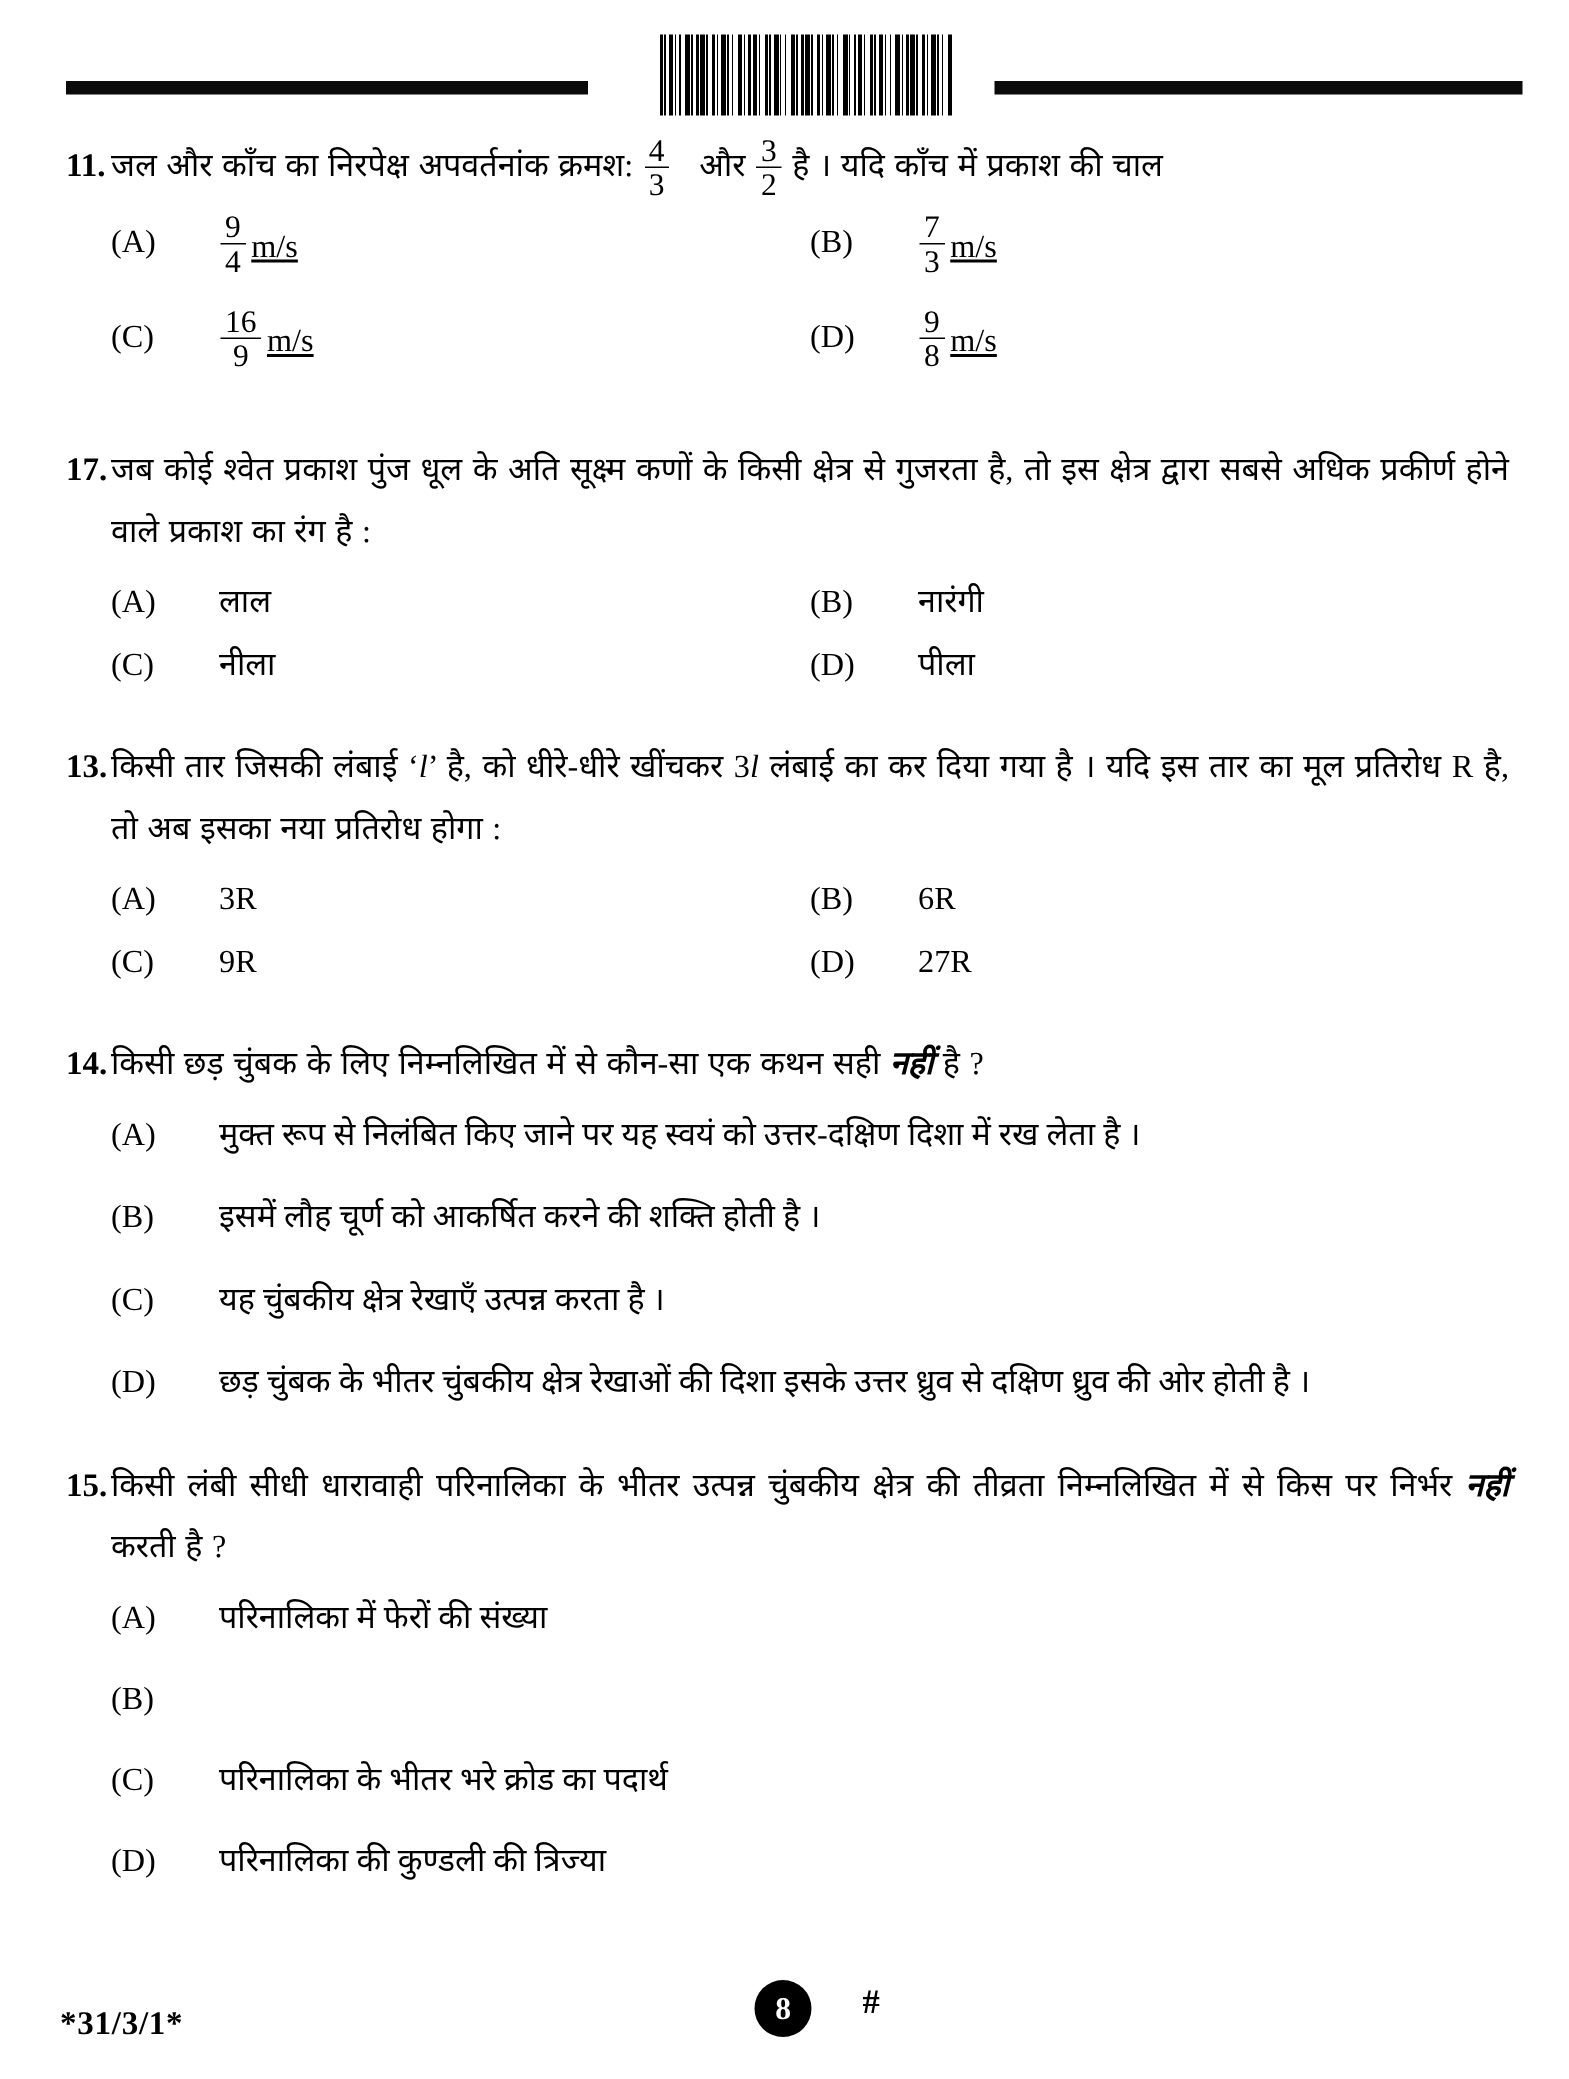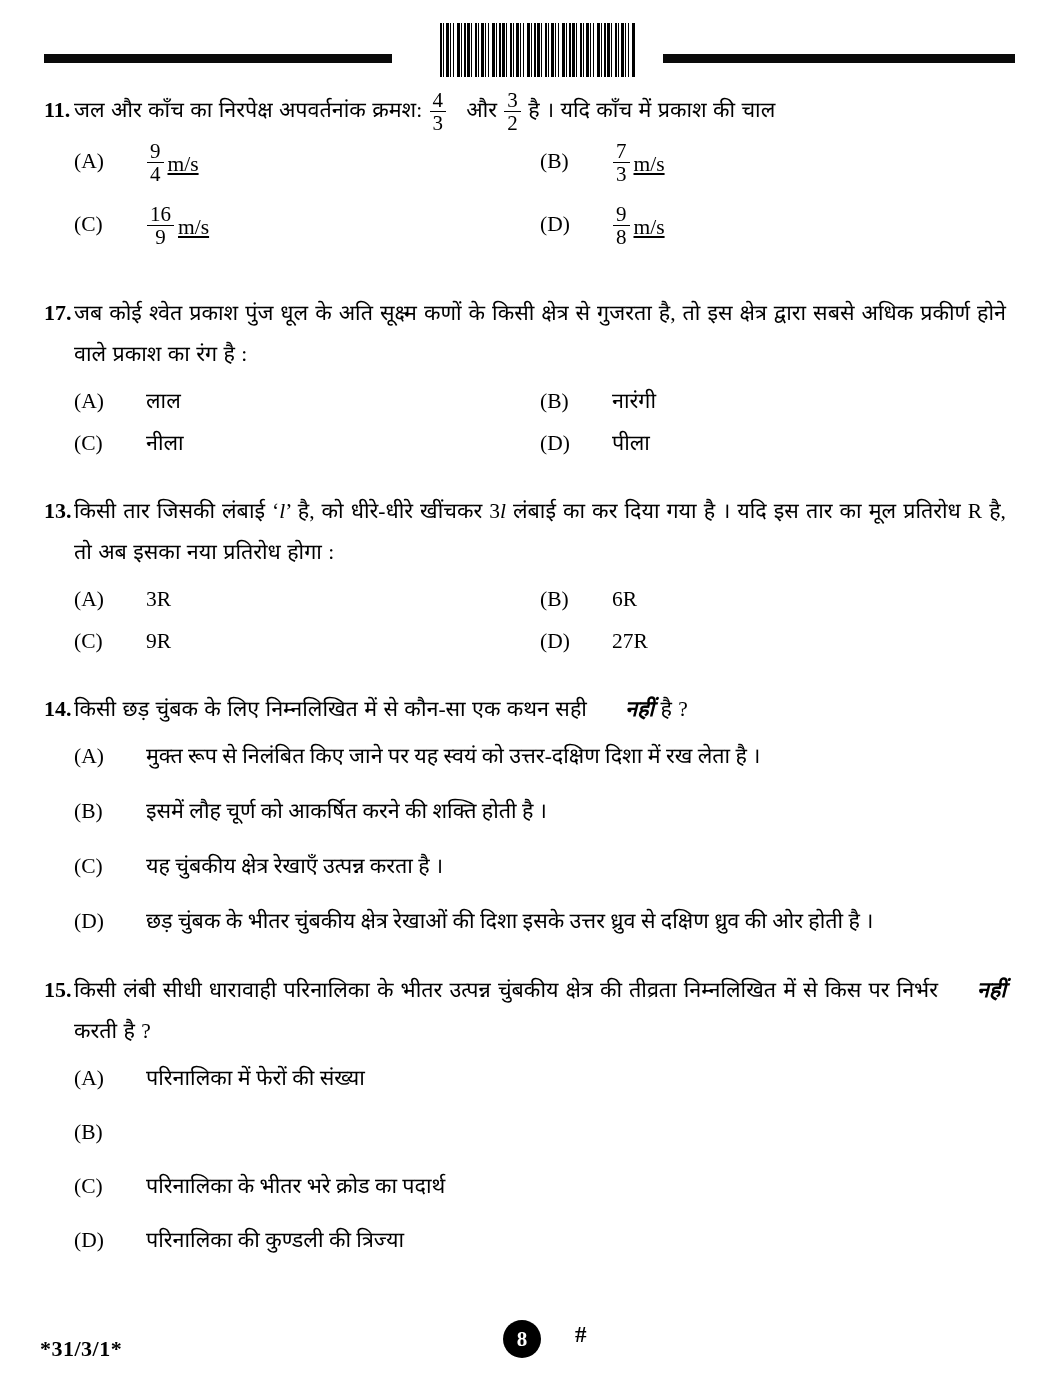--- a/index.html
+++ b/index.html
@@ -90,21 +90,20 @@
     line-height: 41px;
     text-align: justify;
     text-justify: inter-word;
     word-spacing: 1px;
   }
   .q-text.nojust { text-align: left; }
 
   b.negword {
     font-weight: bold;
     font-style: italic;
-    margin-left: 32px;
   }
   i.ital { font-style: italic; }
 
   
   .options {
     margin-top: 6px;
   }
   .opt-grid {
     display: flex;
     flex-wrap: wrap;

